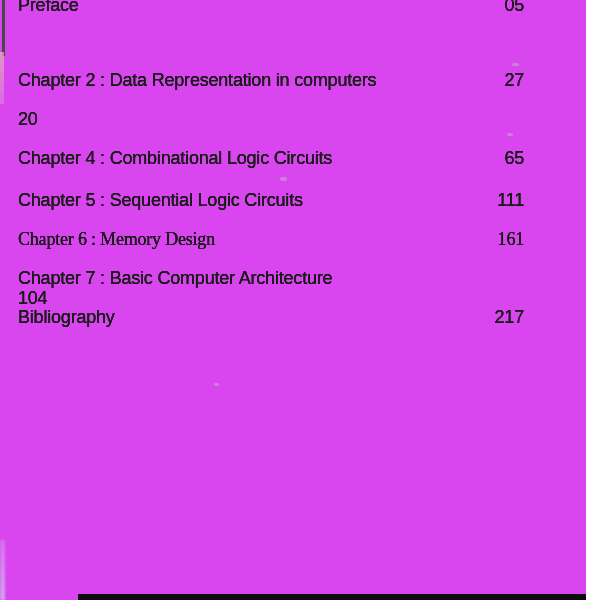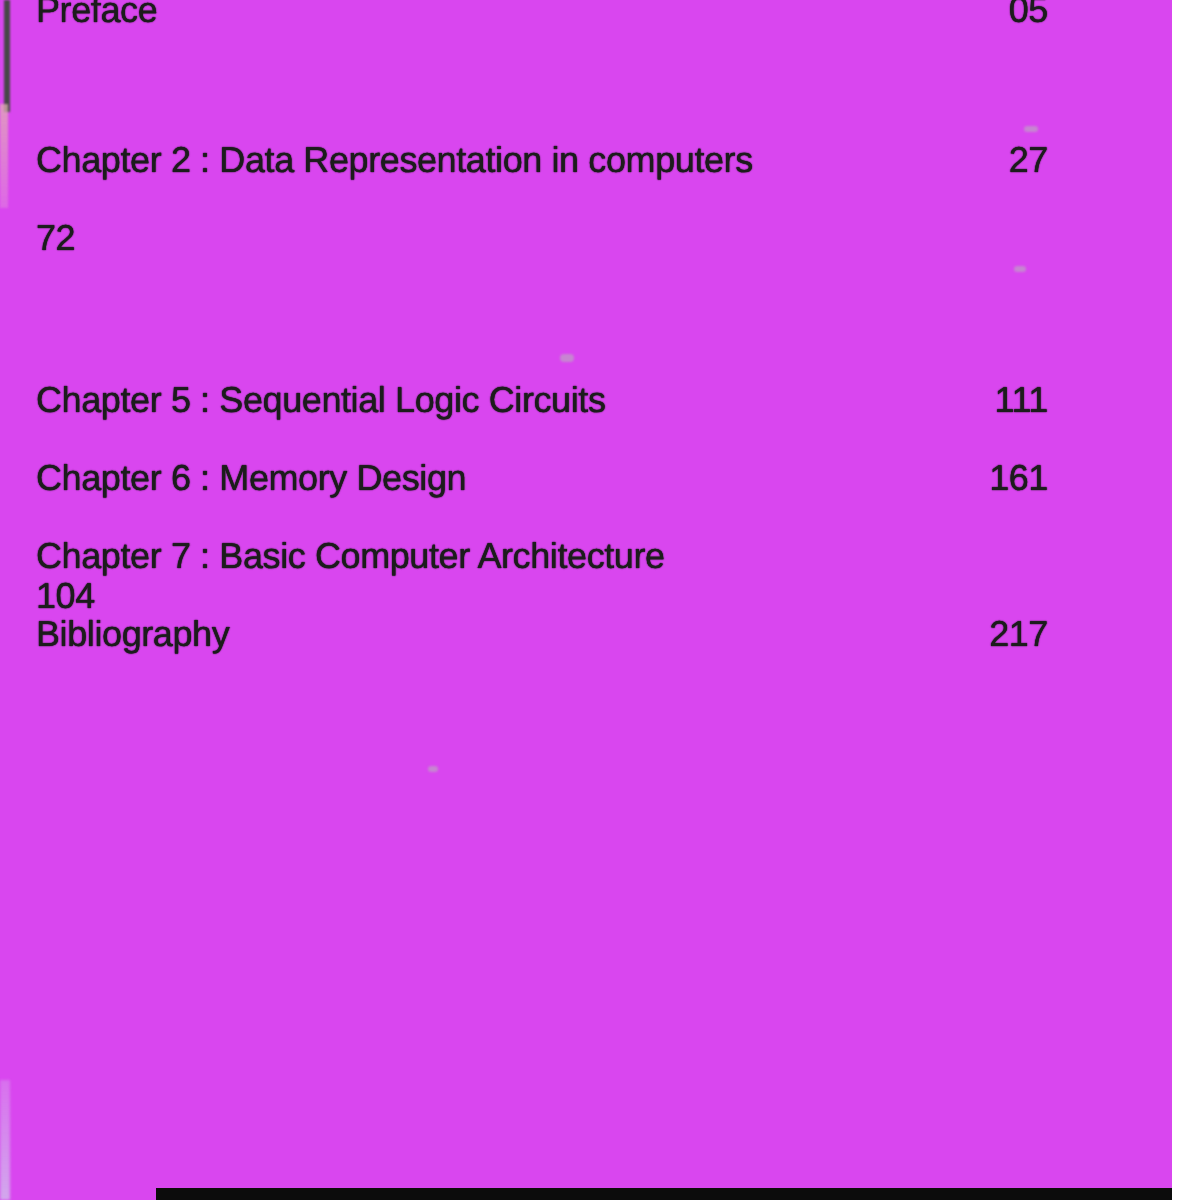--- a/index.html
+++ b/index.html
@@ -30,21 +30,21 @@
     text-shadow: 0 0 0.6px #1c1c1c, 0 0 0.6px #1c1c1c;
   }
   .toc-row .label { text-align: left; }
   .toc-row .pagenum { text-align: right; }
   .row-0 { top: -5px; }
   .row-1 { top: 30px; }
   .row-2 { top: 70px; gap: 42px; }
   .row-3 { top: 109px; }
   .row-4 { top: 148px; }
   .row-5 { top: 190px; }
-  .row-6 { top: 229px; }
+  .row-6 { top: 229px; font-family: Liberation Serif, serif; }
   .row-7 { top: 268px; flex-direction: column; }
   .row-8 { top: 307px; }
 
   
   .edge-line {
     position: absolute;
     left: 2px; top: 0;
     width: 3px; height: 56px;
     background: #474747;
     filter: blur(0.4px);
@@ -91,23 +91,27 @@
     <span class="pagenum">05</span>
   </div>
 
 
   <div class="toc-row row-2">
     <span class="label">Chapter 2 : Data Representation in computers</span>
     <span class="pagenum">27</span>
   </div>
 
   <div class="toc-row row-3">
-    <span class="pagenum">72</span>
+    <span class="pagenum">20</span>
   </div>
 
+  <div class="toc-row row-4">
+    <span class="label">Chapter 4 : Combinational Logic Circuits</span>
+    <span class="pagenum">65</span>
+  </div>
 
   <div class="toc-row row-5">
     <span class="label">Chapter 5 : Sequential Logic Circuits</span>
     <span class="pagenum">111</span>
   </div>
 
   <div class="toc-row row-6">
     <span class="label">Chapter 6 : Memory Design</span>
     <span class="pagenum">161</span>
   </div>

